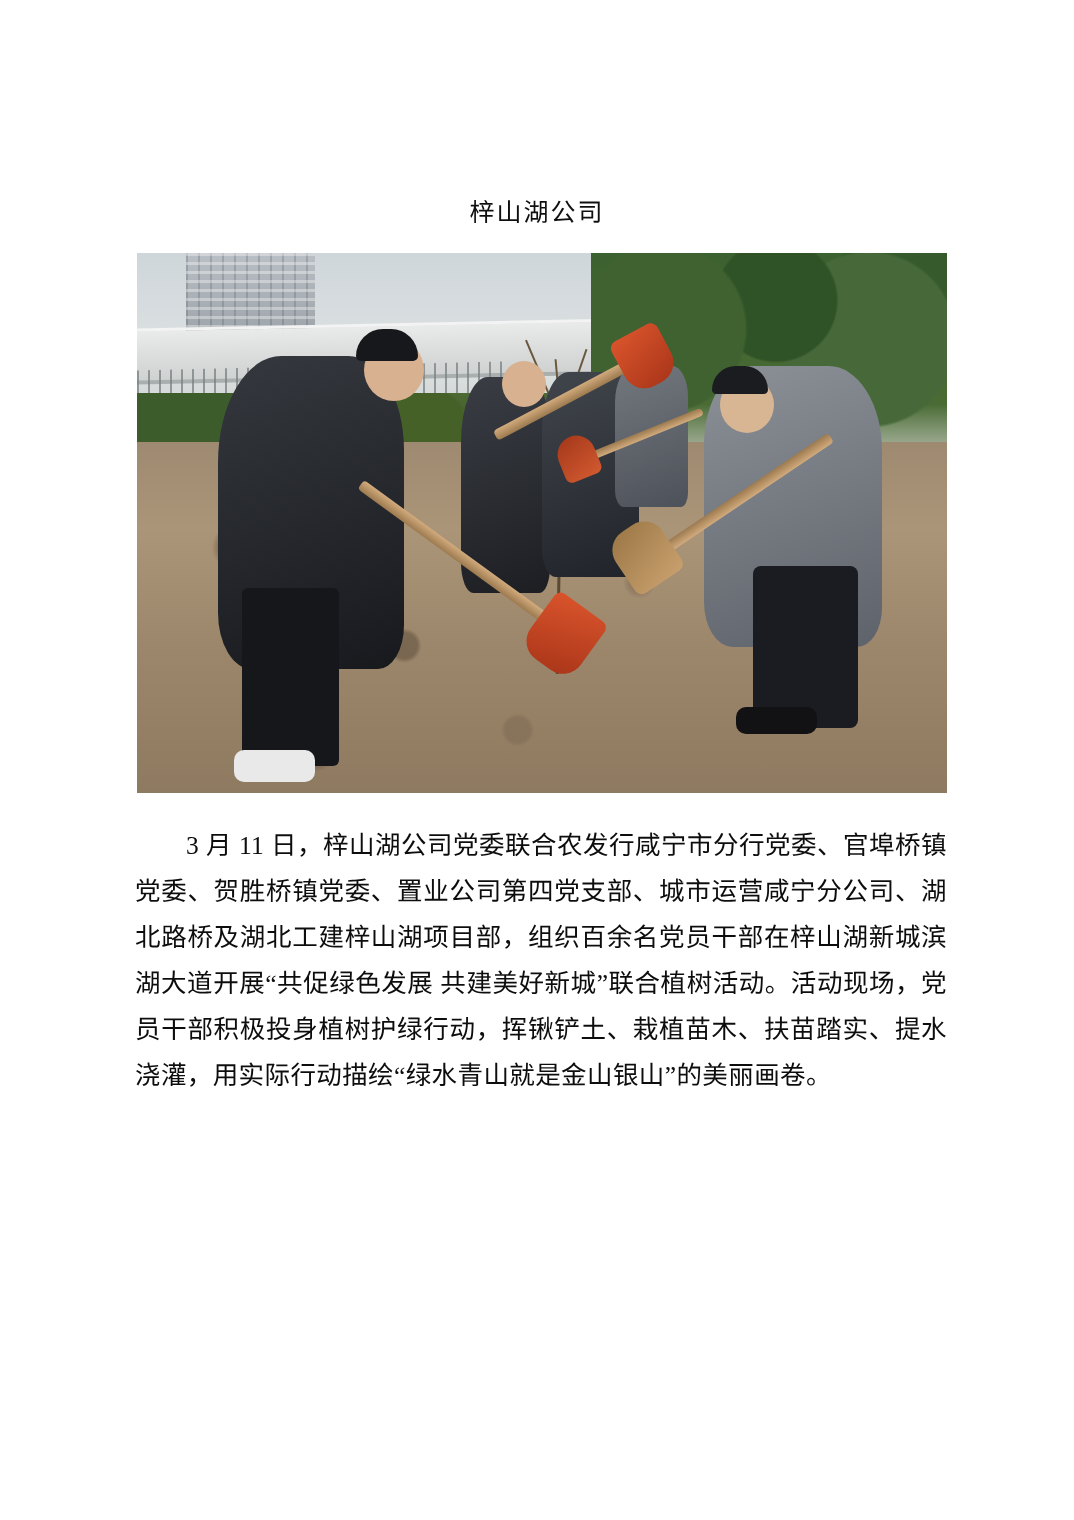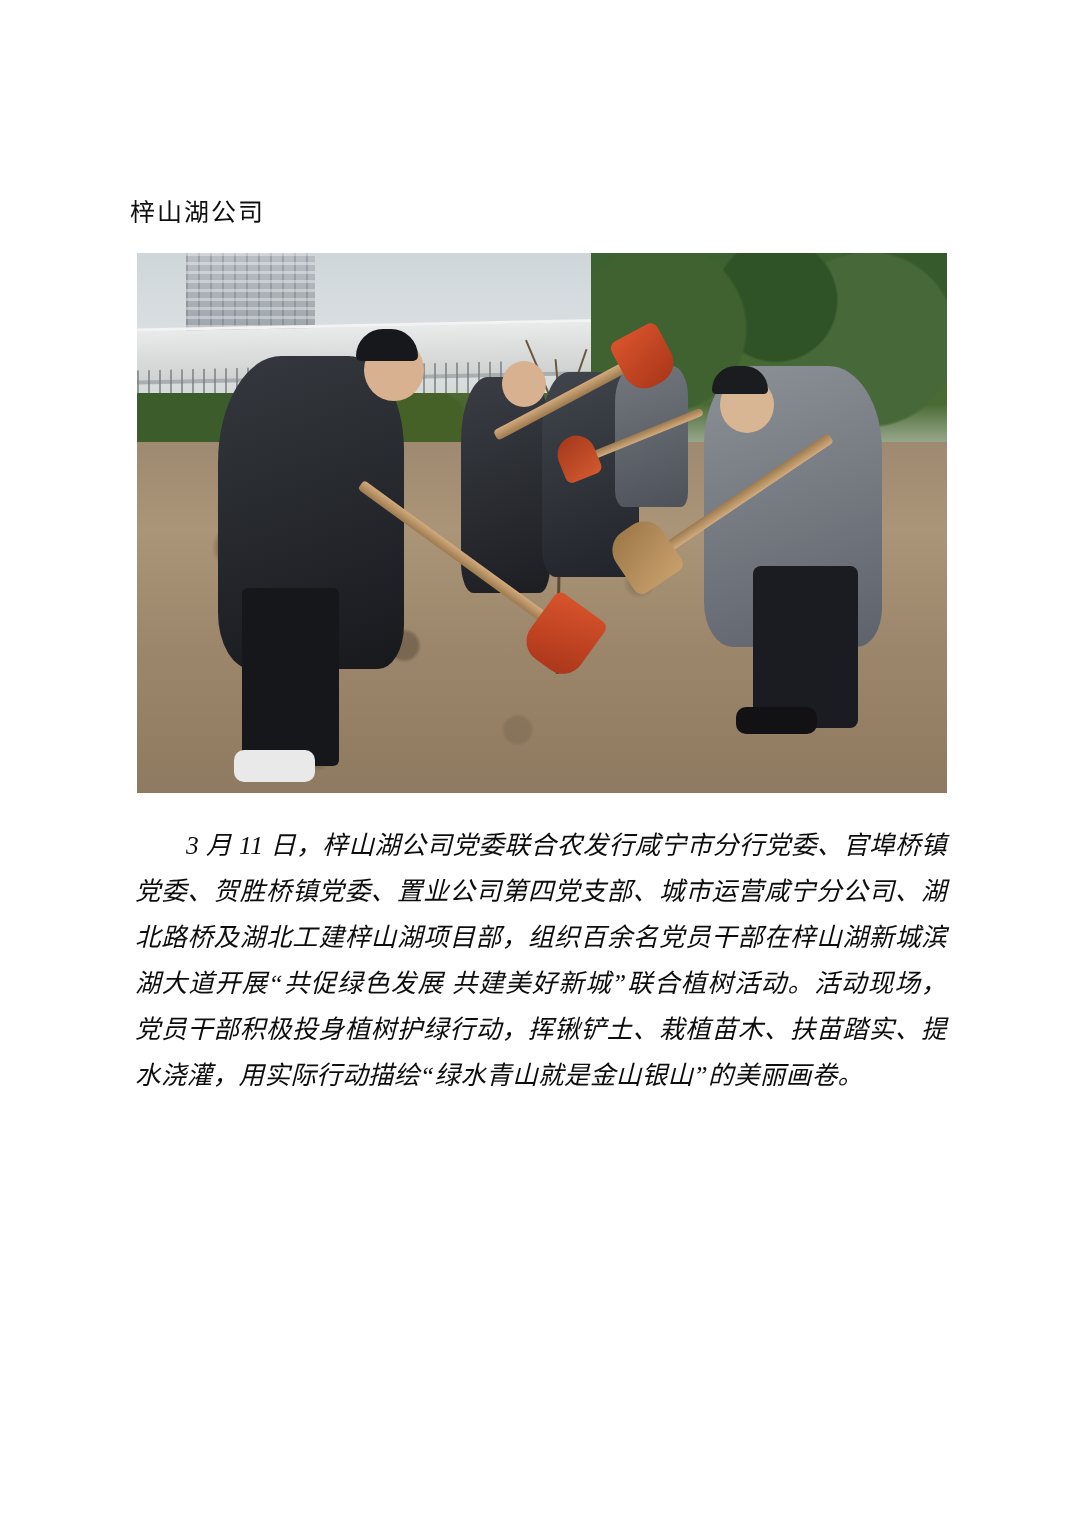--- a/index.html
+++ b/index.html
@@ -18,20 +18,21 @@
   }
   .page {
     position: relative;
     width: 1074px;
     height: 1520px;
     box-sizing: border-box;
     padding: 0 130px;
   }
   .doc-title {
     margin-top: 192px;
+    text-align: center;
     font-size: 25px;
     letter-spacing: 2px;
     font-family: "Liberation Serif", "DejaVu Serif", serif;
     font-weight: 400;
     color: #0f0f0f;
   }
   .photo-wrap {
     margin-top: 25px;
     width: 810px;
     height: 540px;
@@ -183,21 +184,21 @@
     width: 812px;
     margin-left: 5px;
     font-size: 25.5px;
     line-height: 46px;
     text-align: justify;
     text-justify: inter-character;
     letter-spacing: 0.4px;
     color: #0d0d0d;
     font-family: "Liberation Serif", "DejaVu Serif", serif;
   }
-  .body-text p { margin: 0; text-indent: 2em; font-style: italic; }
+  .body-text p { margin: 0; text-indent: 2em; }
 </style>
 </head>
 <body>
 
 <div class="page">
 
   <div class="doc-title">梓山湖公司</div>
 
   <div class="photo-wrap">
     <div class="photo">

